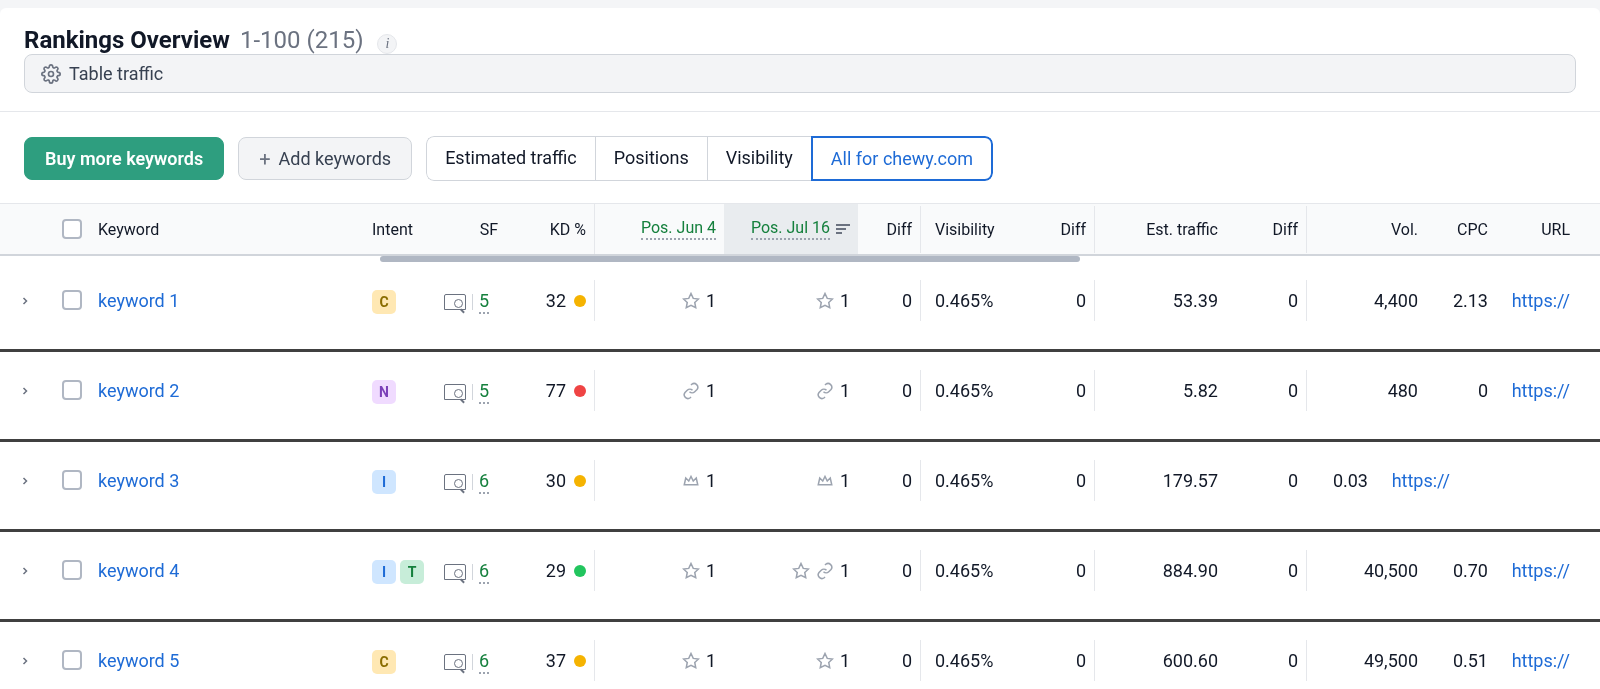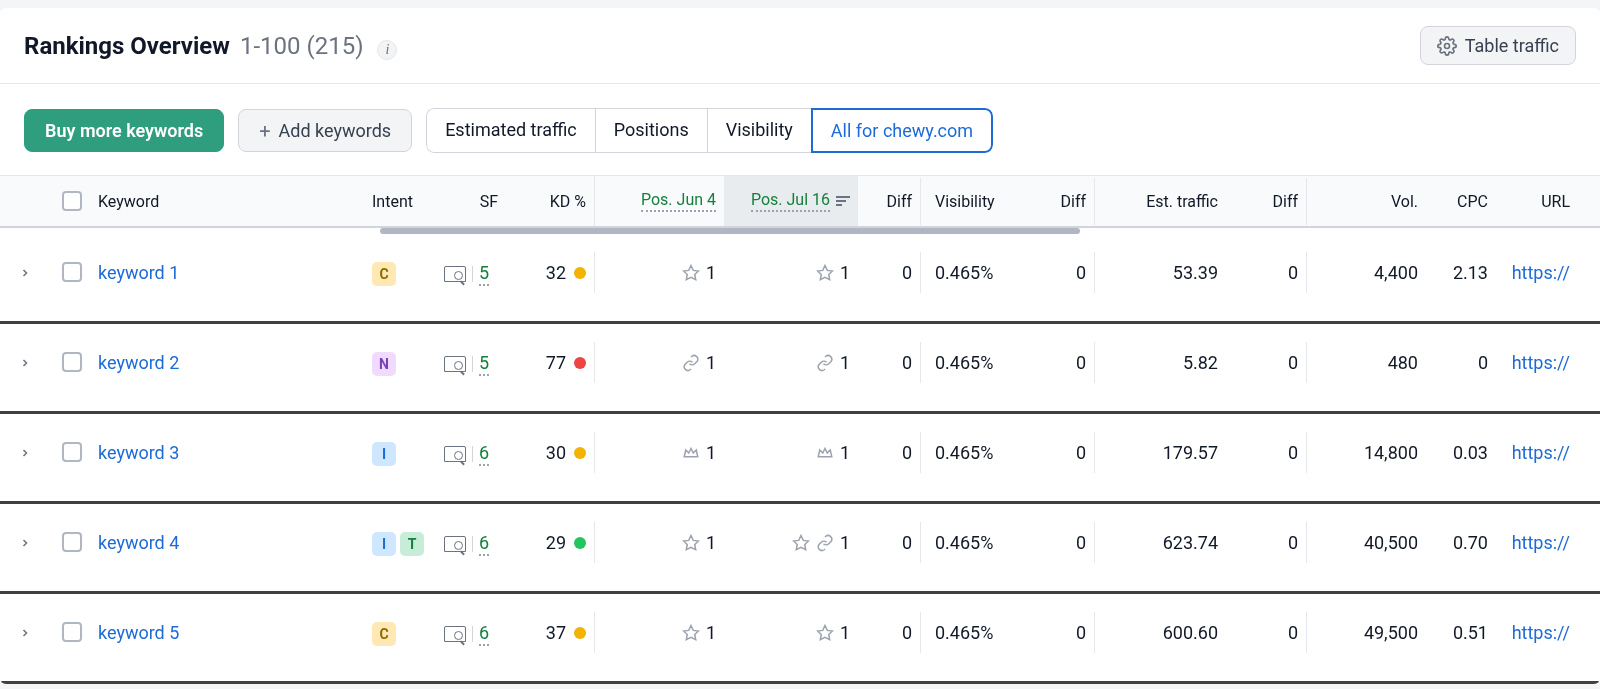--- a/index.html
+++ b/index.html
@@ -1,19 +1,19 @@
 <!DOCTYPE html>
 <html><head>
 <meta charset="utf-8">
 <style>
   * { box-sizing: border-box; }
   html,body { margin:0; padding:0; background:#f4f5f7; font-family:-apple-system,BlinkMacSystemFont,"Segoe UI",Roboto,Helvetica,Arial,sans-serif; color:#111827; }
   .panel { width:1600px; background:#ffffff; border-radius:6px; margin:8px auto; overflow:hidden; }
   
-  .panel-header { display:flex; align-items:center; justify-content:space-between; padding:18px 24px; border-bottom:1px solid #e5e7eb; }
+  .panel-header { display:flex; justify-content:space-between; padding:18px 24px; border-bottom:1px solid #e5e7eb;flex-direction:column; }
   .title-wrap { display:flex; align-items:baseline; gap:10px; }
   .title { font-size:24px; font-weight:700; color:#111827; }
   .title-sub { font-size:24px; font-weight:400; color:#6b7280; }
   .info-i { width:20px; height:20px; border-radius:50%; display:flex; align-items:center; justify-content:center; font-style:italic; font-family:Georgia,serif; color:#6b7280; background:#f3f4f6; font-size:14px; margin-left:4px; border:1px solid #e5e7eb; cursor:pointer; }
   .settings-btn { display:flex; align-items:center; gap:8px; background:#f3f4f6; border:1px solid #d1d5db; padding:8px 16px; border-radius:8px; font-size:18px; color:#374151; cursor:pointer; }
   .settings-btn svg { width:20px; height:20px; }
   
   .toolbar { display:flex; align-items:center; gap:14px; padding:24px 24px 0 24px; }
   .btn { display:flex; align-items:center; justify-content:center; gap:8px; padding:10px 20px; border-radius:8px; font-size:18px; cursor:pointer; white-space:nowrap; }
   .btn-primary { background:#2e9e7f; border:1px solid #2e9e7f; color:#fff; font-weight:600; }
@@ -344,21 +344,20 @@
                 </svg>
               </span>
               <span>1</span>
             </div>
           </div>
           <div class="cell w-diff1 right">0</div>
           <div class="cell w-vis">0.465%</div>
           <div class="cell w-diff2 right">0</div>
           <div class="cell w-traf right">179.57</div>
           <div class="cell w-diff3 right">0</div>
-          <div class="cell w-vol right">14,800</div>
           <div class="cell w-cpc right">0.03</div>
           <div class="cell w-url right"><span class="url-link">https://</span></div>
         </div>
         <div class="row">
           <div class="cell chev-cell">
             <span class="chev"><svg viewBox="0 0 24 24" fill="none" stroke="currentColor" stroke-width="3">
                 <polyline points="9 6 15 12 9 18"></polyline>
               </svg></span>
           </div>
           <div class="cell chk-cell">
@@ -408,21 +407,21 @@
                   <path d="M10 13a5 5 0 0 0 7 0l3-3a5 5 0 0 0-7-7l-1 1"></path>
                   <path d="M14 11a5 5 0 0 0-7 0l-3 3a5 5 0 0 0 7 7l1-1"></path>
                 </svg>
               </span>
               <span>1</span>
             </div>
           </div>
           <div class="cell w-diff1 right">0</div>
           <div class="cell w-vis">0.465%</div>
           <div class="cell w-diff2 right">0</div>
-          <div class="cell w-traf right">623.74</div>
+          <div class="cell w-traf right">884.90</div>
           <div class="cell w-diff3 right">0</div>
           <div class="cell w-vol right">40,500</div>
           <div class="cell w-cpc right">0.70</div>
           <div class="cell w-url right"><span class="url-link">https://</span></div>
         </div>
         <div class="row">
           <div class="cell chev-cell">
             <span class="chev"><svg viewBox="0 0 24 24" fill="none" stroke="currentColor" stroke-width="3">
                 <polyline points="9 6 15 12 9 18"></polyline>
               </svg></span>

